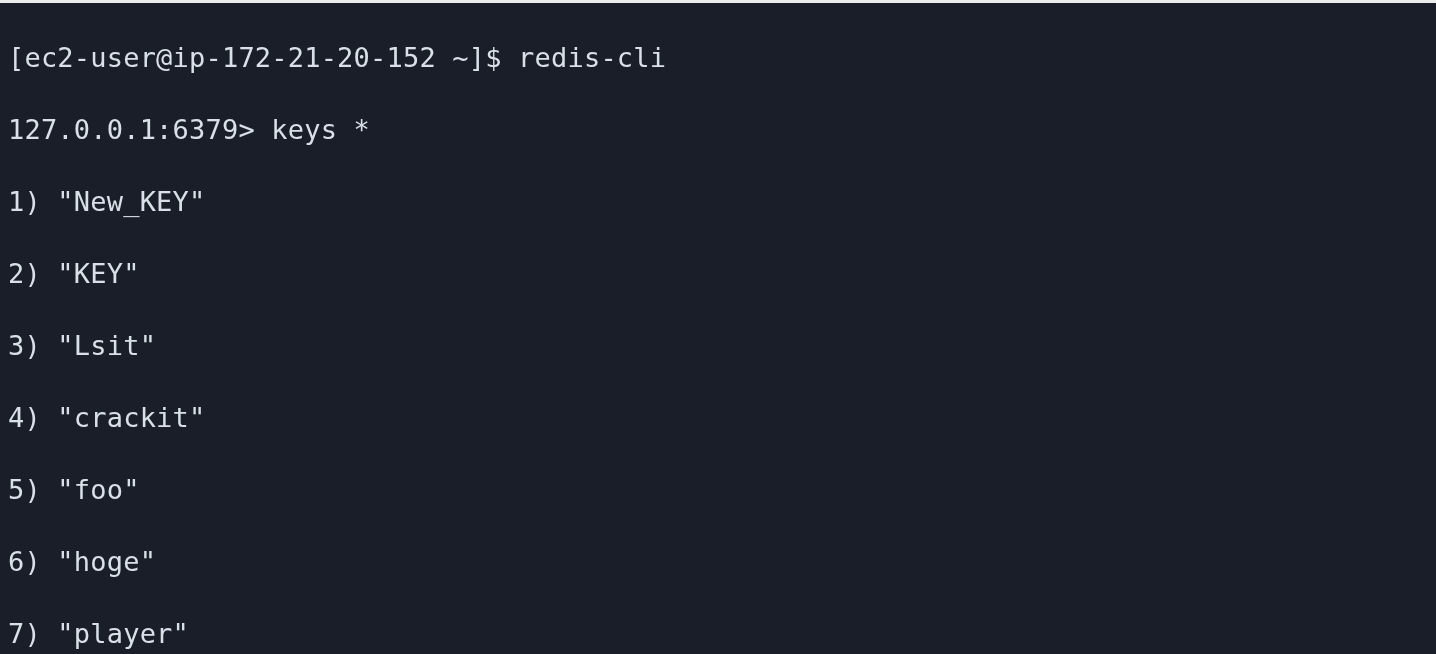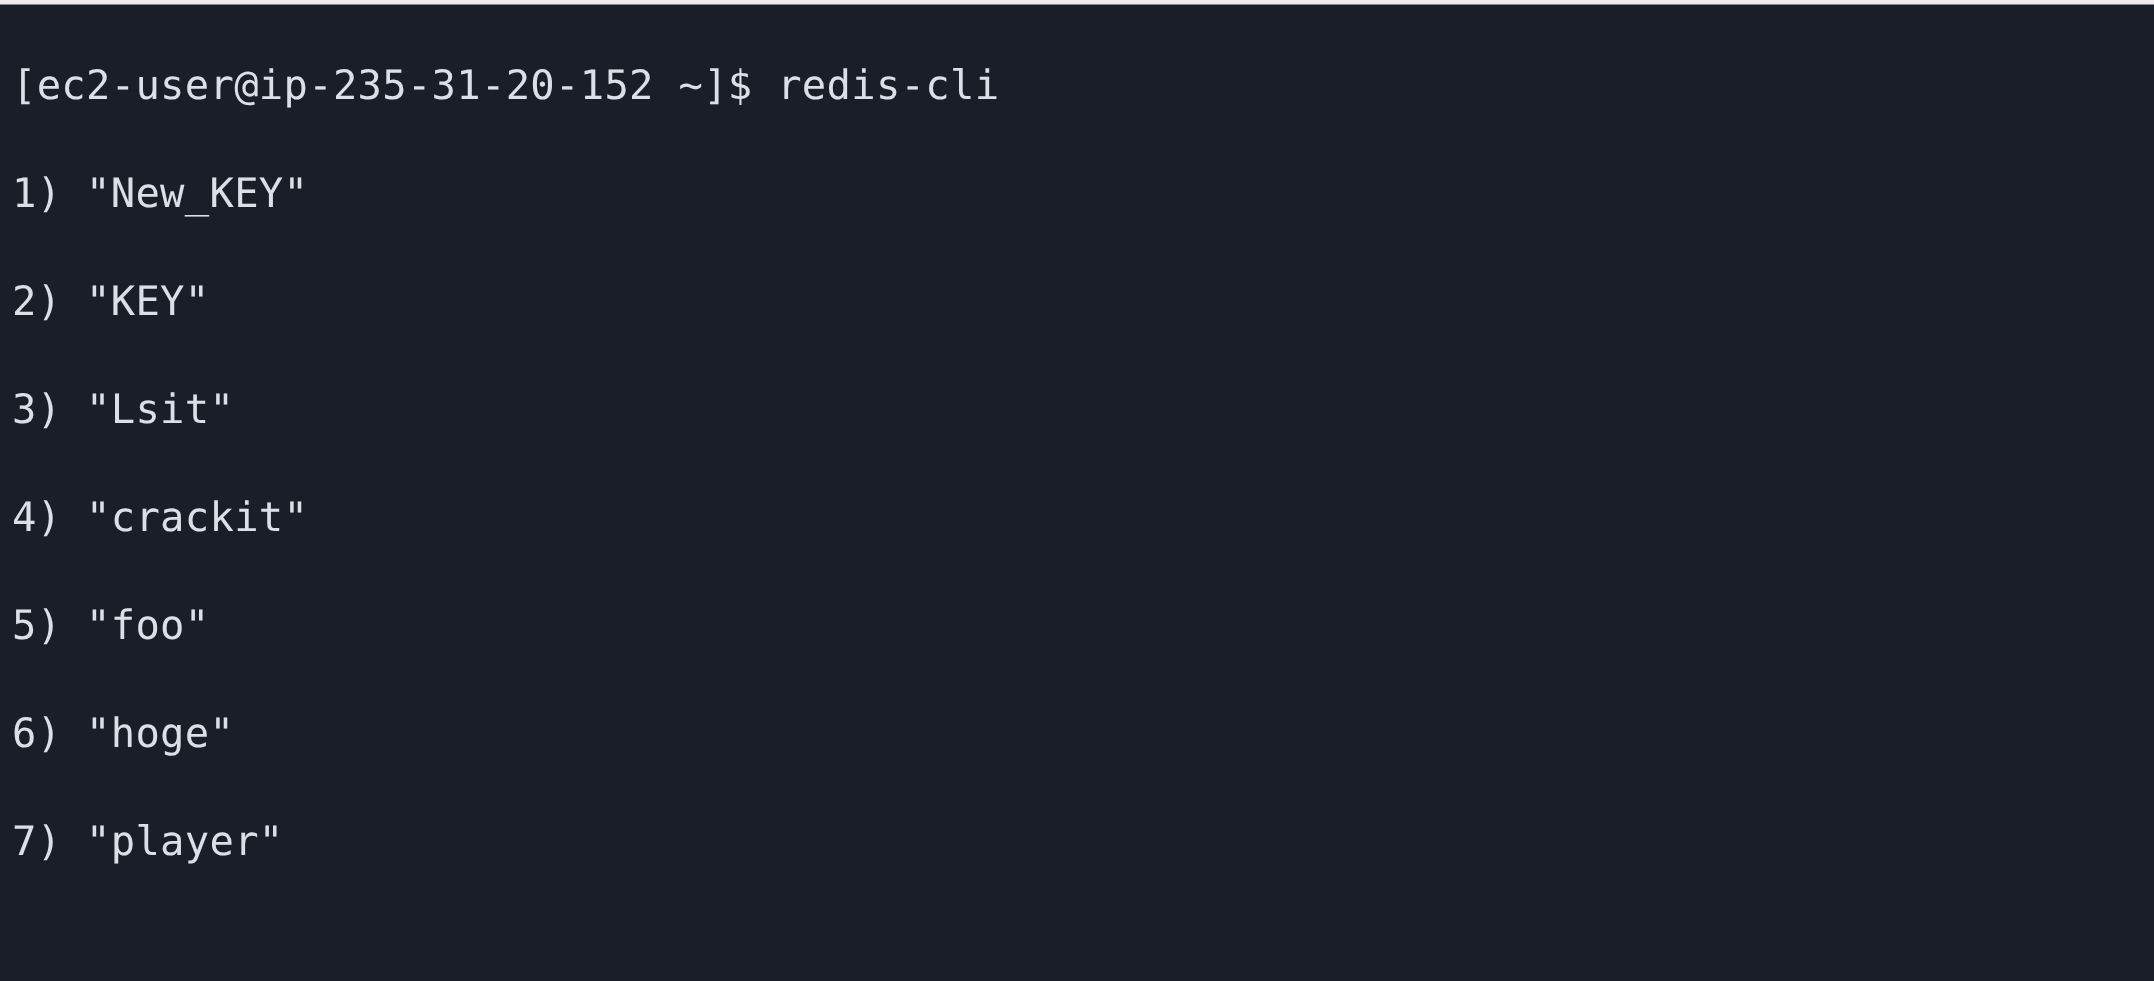--- a/index.html
+++ b/index.html
@@ -29,21 +29,22 @@
     height: 3px;
     background: #ececec;
   }
 </style>
 </head>
 <body>
 
 <div class="titlebar"></div>
 
 <div class="terminal">
-<div class="line">[ec2-user@ip-235-31-20-152 ~]$ redis-cli</div>
+<div class="line">[ec2-user@ip-172-21-20-152 ~]$ redis-cli</div>
+<div class="line">127.0.0.1:6379&gt; keys *</div>
 <div class="line">1) "New_KEY"</div>
 <div class="line">2) "KEY"</div>
 <div class="line">3) "Lsit"</div>
 <div class="line">4) "crackit"</div>
 <div class="line">5) "foo"</div>
 <div class="line">6) "hoge"</div>
 <div class="line">7) "player"</div>
 
 
 

